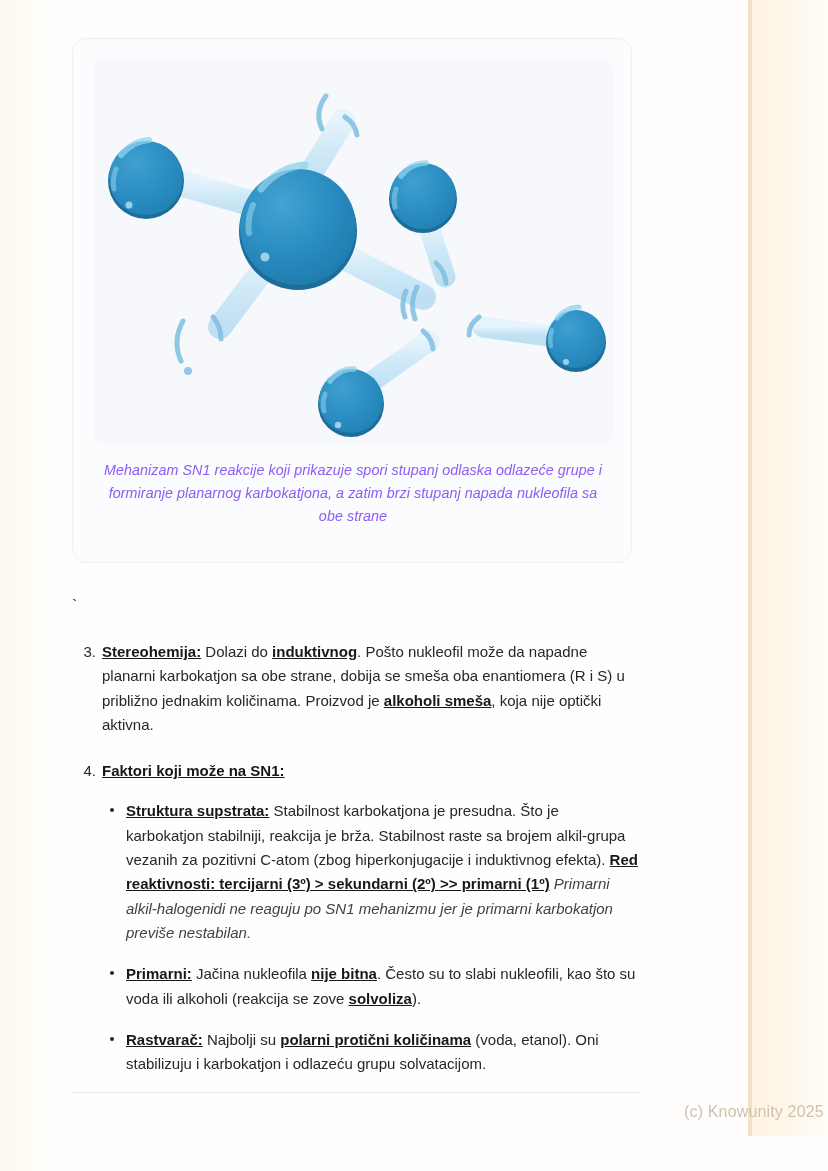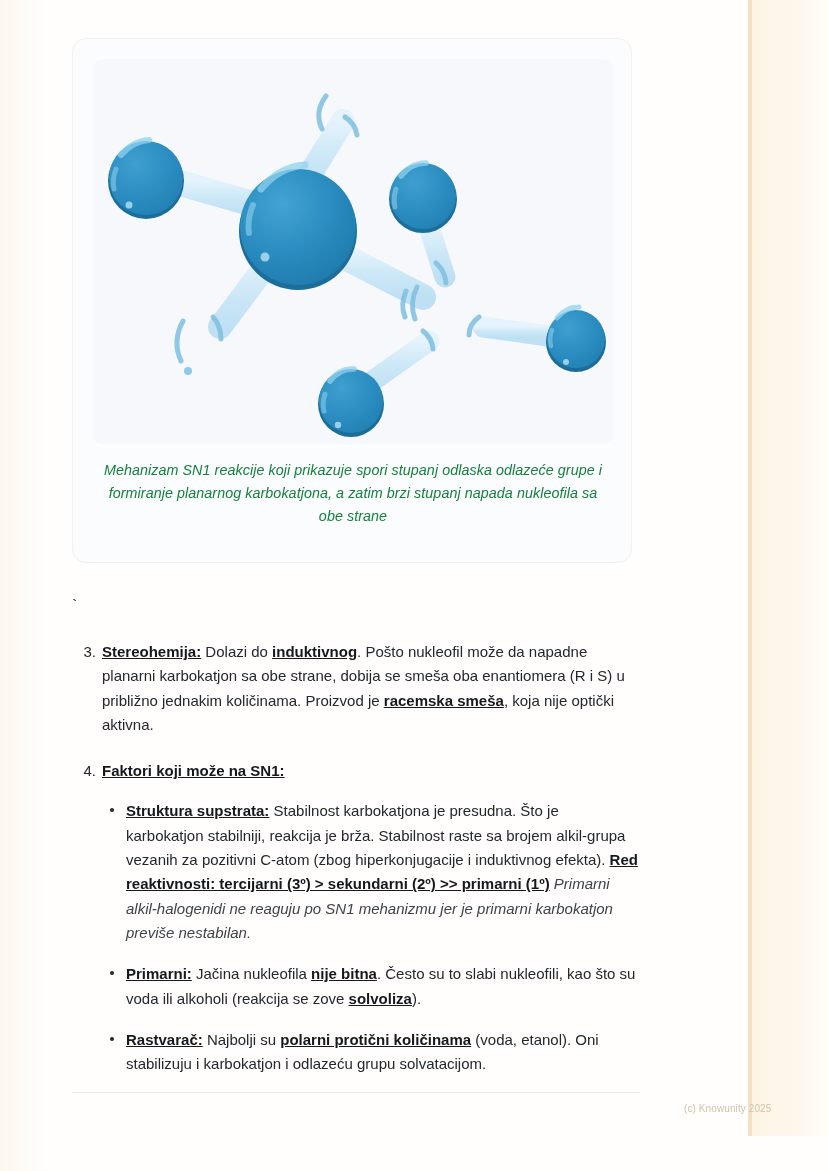--- a/index.html
+++ b/index.html
@@ -77,21 +77,21 @@
 
   .figure-caption {
     position: absolute;
     left: 22px;
     top: 420px;
     width: 516px;
     text-align: center;
     font-style: italic;
     font-size: 14.3px;
     line-height: 1.62;
-    color: #15803d;
+    color: #8b5cf6;
     letter-spacing: .005em;
   }
 
   
   .stray-tick {
     position: absolute;
     left: 70px;
     top: 598px;
     font-size: 15px;
     color: #2b2f36;
@@ -159,21 +159,21 @@
     left: 72px;
     top: 1092px;
     width: 568px;
     height: 1px;
     background: #ececec;
   }
   .footer-credit {
     position: absolute;
     left: 684px;
     top: 1103px;
-    font-size: 10px;
+    font-size: 16px;
     color: #cfc3ac;
     letter-spacing: .01em;
     white-space: nowrap;
   }
 </style>
 </head>
 <body>
 
 <div id="page-root">
 
@@ -279,21 +279,21 @@
 
     <div class="figure-caption">Mehanizam SN1 reakcije koji prikazuje spori stupanj odlaska odlazeće grupe i formiranje planarnog karbokatjona, a zatim brzi stupanj napada nukleofila sa obe strane</div>
   </div>
 
   <div class="stray-tick">`</div>
 
   <div class="prose">
     <ol class="num-list" id="numbered-list">
         <li>
           <span class="li-marker">3.</span>
-          <span class="li-body"><b>Stereohemija:</b><span> Dolazi do </span><b>induktivnog</b><span>. Pošto nukleofil može da napadne planarni karbokatjon sa obe strane, dobija se smeša oba enantiomera (R i S) u približno jednakim količinama. Proizvod je </span><b>racemska smeša</b><span>, koja nije optički aktivna.</span></span>
+          <span class="li-body"><b>Stereohemija:</b><span> Dolazi do </span><b>induktivnog</b><span>. Pošto nukleofil može da napadne planarni karbokatjon sa obe strane, dobija se smeša oba enantiomera (R i S) u približno jednakim količinama. Proizvod je </span><b>alkoholi smeša</b><span>, koja nije optički aktivna.</span></span>
         </li>
         <li>
           <span class="li-marker">4.</span>
           <span class="li-body"><b>Faktori koji može na SN1:</b></span>
           <ul class="bullet-list">
             <li><span class="bullet-dot"></span><span><b>Struktura supstrata:</b><span> Stabilnost karbokatjona je presudna. Što je karbokatjon stabilniji, reakcija je brža. Stabilnost raste sa brojem alkil-grupa vezanih za pozitivni C-atom (zbog hiperkonjugacije i induktivnog efekta). </span><b>Red reaktivnosti: tercijarni (3º) &gt; sekundarni (2º) &gt;&gt; primarni (1º)</b><span> </span><i>Primarni alkil-halogenidi ne reaguju po SN1 mehanizmu jer je primarni karbokatjon previše nestabilan.</i></span></li>
             <li><span class="bullet-dot"></span><span><b>Primarni:</b><span> Jačina nukleofila </span><b>nije bitna</b><span>. Često su to slabi nukleofili, kao što su voda ili alkoholi (reakcija se zove </span><b>solvoliza</b><span>).</span></span></li>
             <li><span class="bullet-dot"></span><span><b>Rastvarač:</b><span> Najbolji su </span><b>polarni protični količinama</b><span> (voda, etanol). Oni stabilizuju i karbokatjon i odlazeću grupu solvatacijom.</span></span></li>
           </ul>
         </li>

